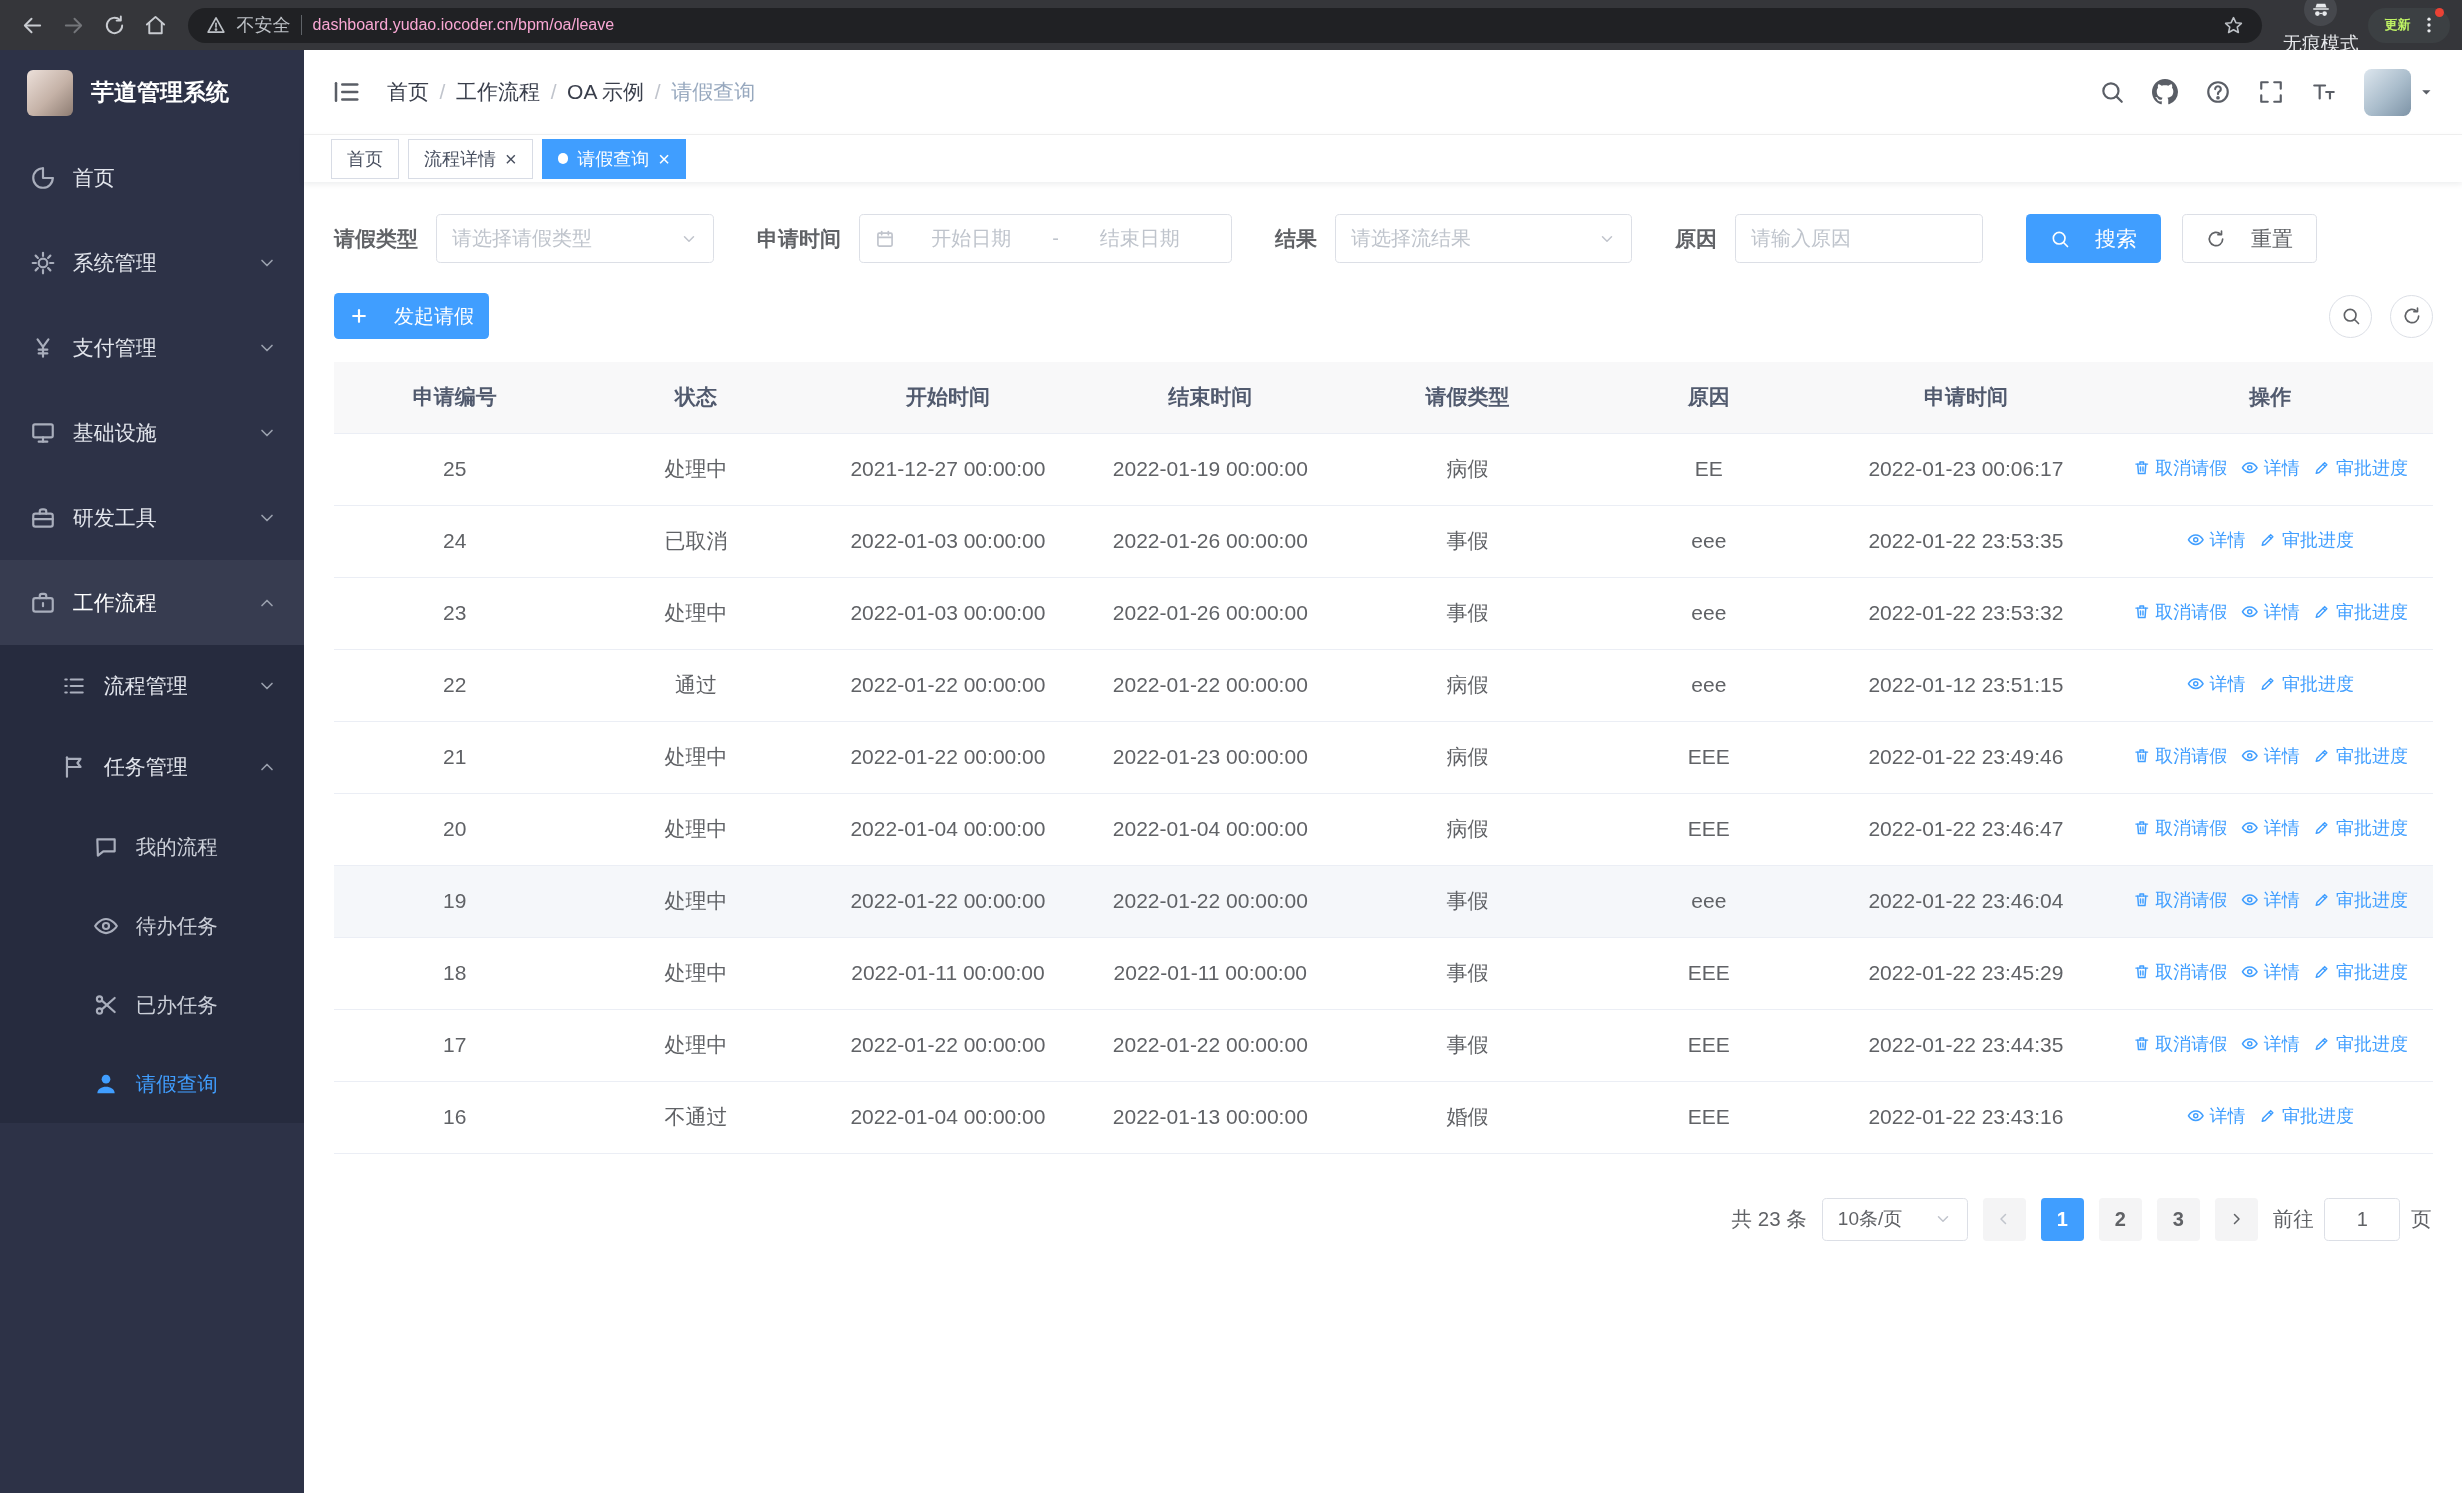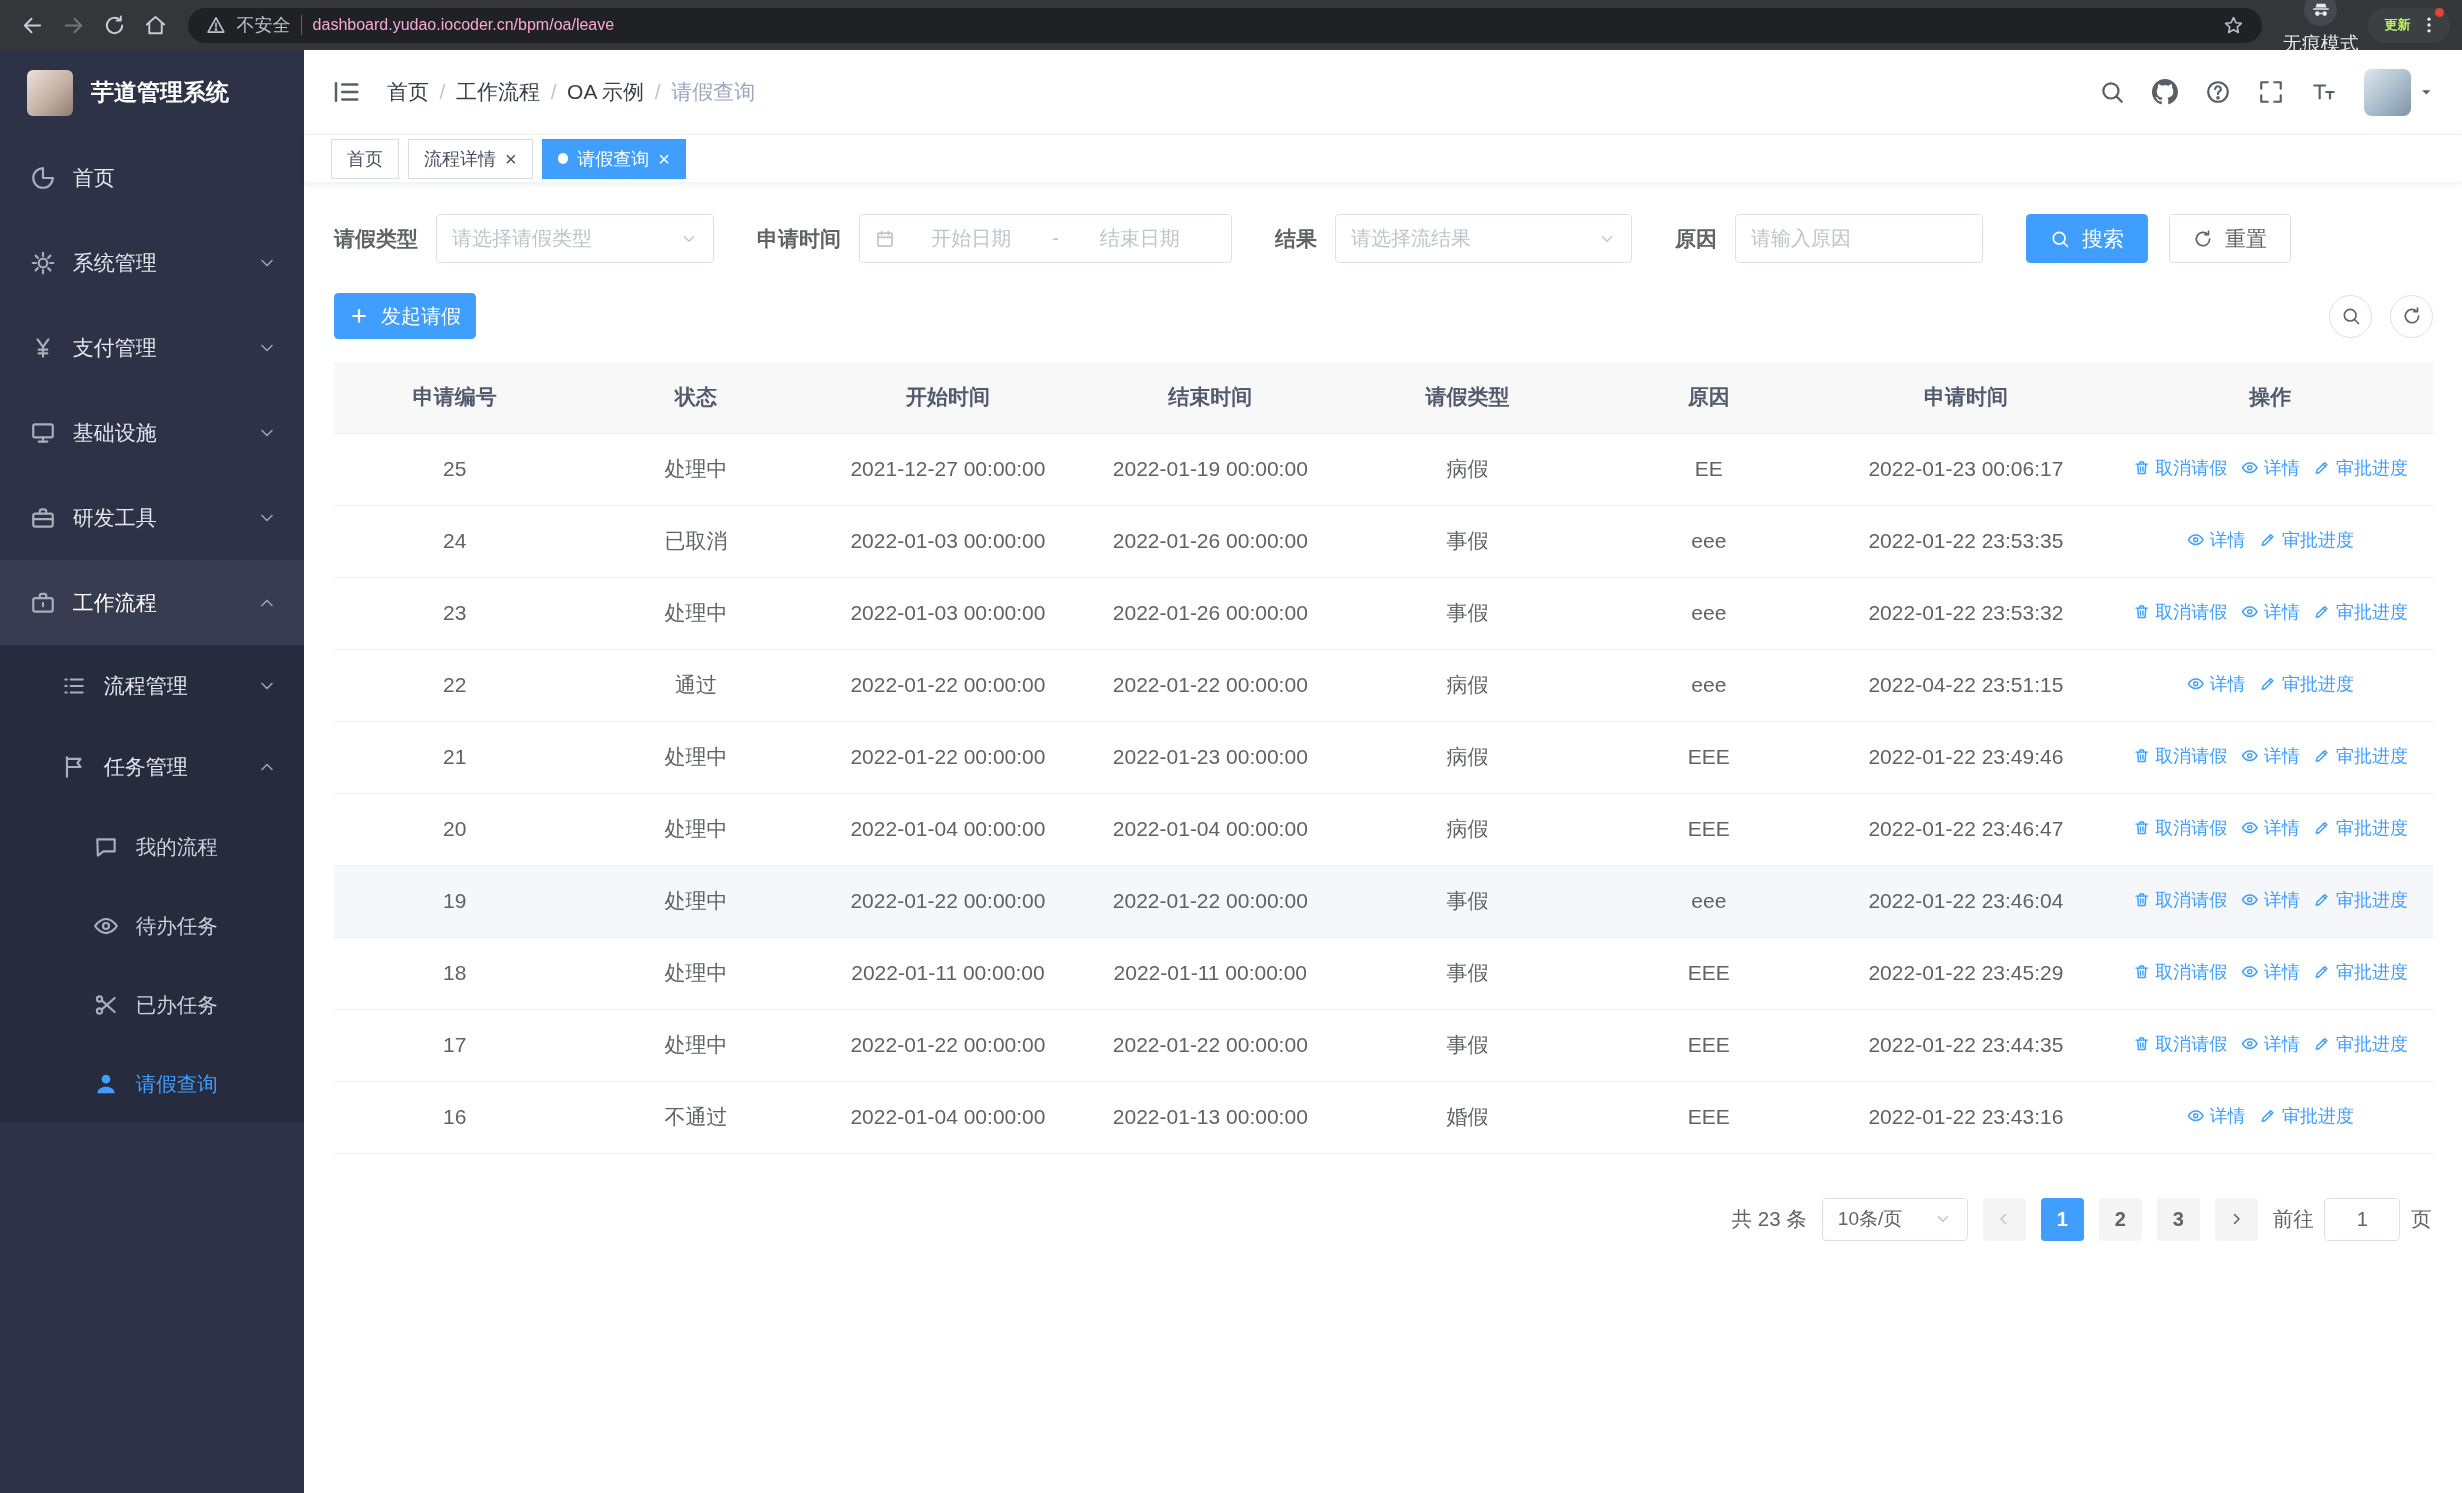--- a/index.html
+++ b/index.html
@@ -81,21 +81,21 @@
   .placeholder { color:#bfc4cc; white-space:nowrap; }
   .select { justify-content:space-between; }
   .chev svg { width:18px; height:18px; color:#c0c4cc; }
   .w-select1 { width:278px; } .w-date { width:373px; } .w-select2 { width:297px;text-align:right; }
   .cal svg { width:20px; height:20px; color:#c0c4cc; }
   .dr-part { flex:1; text-align:center; }
   .dr-sep { color:#bfc4cc; margin:0 4.6px; }
   input { font-family:inherit; font-size:20px; color:#606266; border:0.8px solid #dcdfe6; border-radius:4.6px; height:49px; padding:0 15px; outline:none; background:#fff; }
   input::placeholder { color:#bfc4cc; }
   .w-input { width:248px; }
-  .btn { height:49px; border-radius:4.6px; display:inline-flex; align-items:center; justify-content:center; gap:12px; font-size:21px; padding:0 23px; cursor:pointer; border:0.8px solid transparent; white-space:nowrap; }
+  .btn { height:49px; border-radius:4.6px; display:inline-flex; align-items:center; justify-content:center; gap:25px; font-size:21px; padding:0 23px; cursor:pointer; border:0.8px solid transparent; white-space:nowrap; }
   .btn svg { width:20px; height:20px; }
   .btn-primary { background:#409eff; color:#fff; }
   .btn-plain { background:#fff; border-color:#dcdfe6; color:#606266; }
   .btn-search { margin-right:21px; }
 
   .toolbar-row { margin-top:30px; display:flex; align-items:center; }
   .create-btn { height:46px; font-size:20px; padding:0 14px; }
   .right-tools { margin-left:auto; display:flex; gap:18px; }
   .circle-btn { width:43px; height:43px; border-radius:50%; border:0.8px solid #dcdfe6; background:#fff; display:flex; align-items:center; justify-content:center; color:#606266; cursor:pointer; }
   .circle-btn svg { width:20px; height:20px; }
@@ -665,21 +665,21 @@
                     <span>审批进度</span>
                   </span></td>
               </tr>
               <tr>
                 <td>22</td>
                 <td>通过</td>
                 <td>2022-01-22 00:00:00</td>
                 <td>2022-01-22 00:00:00</td>
                 <td>病假</td>
                 <td>eee</td>
-                <td>2022-04-22 23:51:15</td>
+                <td>2022-01-12 23:51:15</td>
                 <td><span class="action-link">
                     <span>
                       <svg viewBox="0 0 24 24" fill="none" stroke="currentColor" stroke-width="2" stroke-linecap="round" stroke-linejoin="round">
                         <path d="M2 12s4-6.5 10-6.5S22 12 22 12s-4 6.5-10 6.5S2 12 2 12z"></path>
                         <circle cx="12" cy="12" r="2.8"></circle>
                       </svg>
                     </span>
                     <span>详情</span>
                   </span><span class="action-link">
                     <span>

